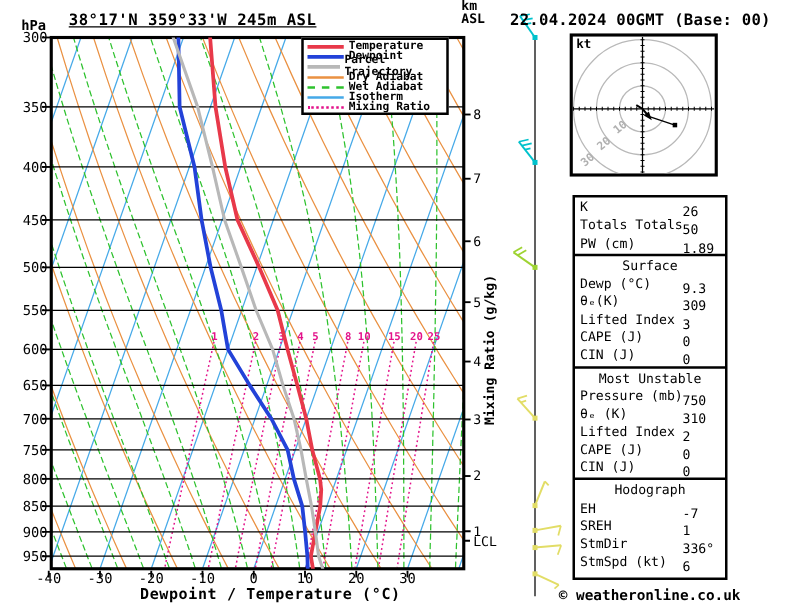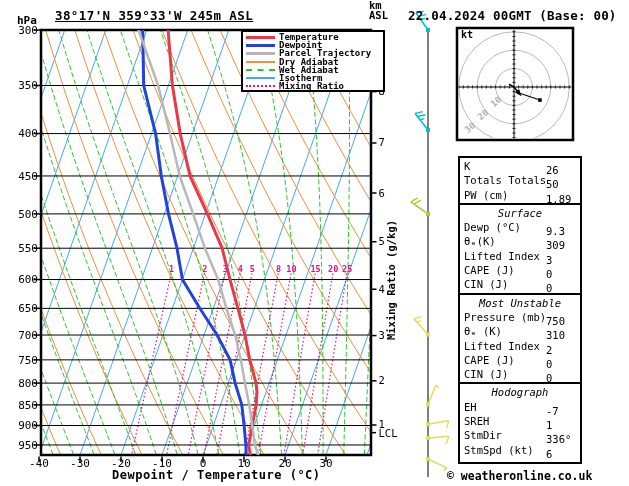--- a/index.html
+++ b/index.html
@@ -7,30 +7,30 @@
        font-family:"DejaVu Sans Mono",monospace;}
   #gfx{position:absolute;left:0;top:0;z-index:1;}
   .t{position:absolute;white-space:nowrap;color:#000;z-index:2;}
   .hpa{left:17px;top:14px;font:bold 11px "DejaVu Sans Mono",monospace;}
   .title-left{left:55px;top:8px;font:bold 12.5px "DejaVu Sans Mono",monospace;letter-spacing:.4px;text-decoration:underline;}
   .kmasl{left:369px;top:1px;font:bold 10.5px "DejaVu Sans Mono",monospace;line-height:9.5px;}
   .kmasl span{display:block;}
   .title-right{left:408px;top:8px;font:bold 12.5px "DejaVu Sans Mono",monospace;letter-spacing:.2px;}
   .xlabel{left:112px;top:468px;font:bold 12px "DejaVu Sans Mono",monospace;letter-spacing:.5px;}
   .copyright{left:447px;top:469px;font:bold 11.5px "DejaVu Sans Mono",monospace;}
-  #legend{position:absolute;left:241px;top:30px;width:144px;height:62px;border:2px solid #000;
+  #legend{position:absolute;left:241px;top:30px;width:118px;height:62px;border:2px solid #000;
           background:#fff;box-sizing:border-box;z-index:3;padding-top:1px;}
   .lrow{display:flex;align-items:center;height:8.2px;}
   .lsample{width:29px;margin-left:3px;margin-right:4px;height:0;}
   .ltext{font:bold 9px "DejaVu Sans Mono",monospace;}
   #stats{position:absolute;left:458px;top:156px;width:124px;height:308px;border:2px solid #000;
          background:#fff;box-sizing:border-box;z-index:3;font:10.5px "DejaVu Sans Mono",monospace;color:#000;}
   .tsec{border-top:2px solid #000;padding:1px 0 1px;}
   .tsec:first-child{border-top:none;}
-  .ttitle{height:14.3px;line-height:14.3px;text-align:center;font-style:italic;}
+  .ttitle{height:14.3px;line-height:14.3px;text-align:center;}
   .trow{position:relative;height:14.3px;line-height:14.3px;padding-left:4px;white-space:nowrap;}
   .tvalue{position:absolute;left:86px;top:4px;}
 </style>
 </head>
 <body>
 
 <div id="app">
   <svg id="gfx" width="629" height="486">
       <defs>
         <clipPath id="cc">

